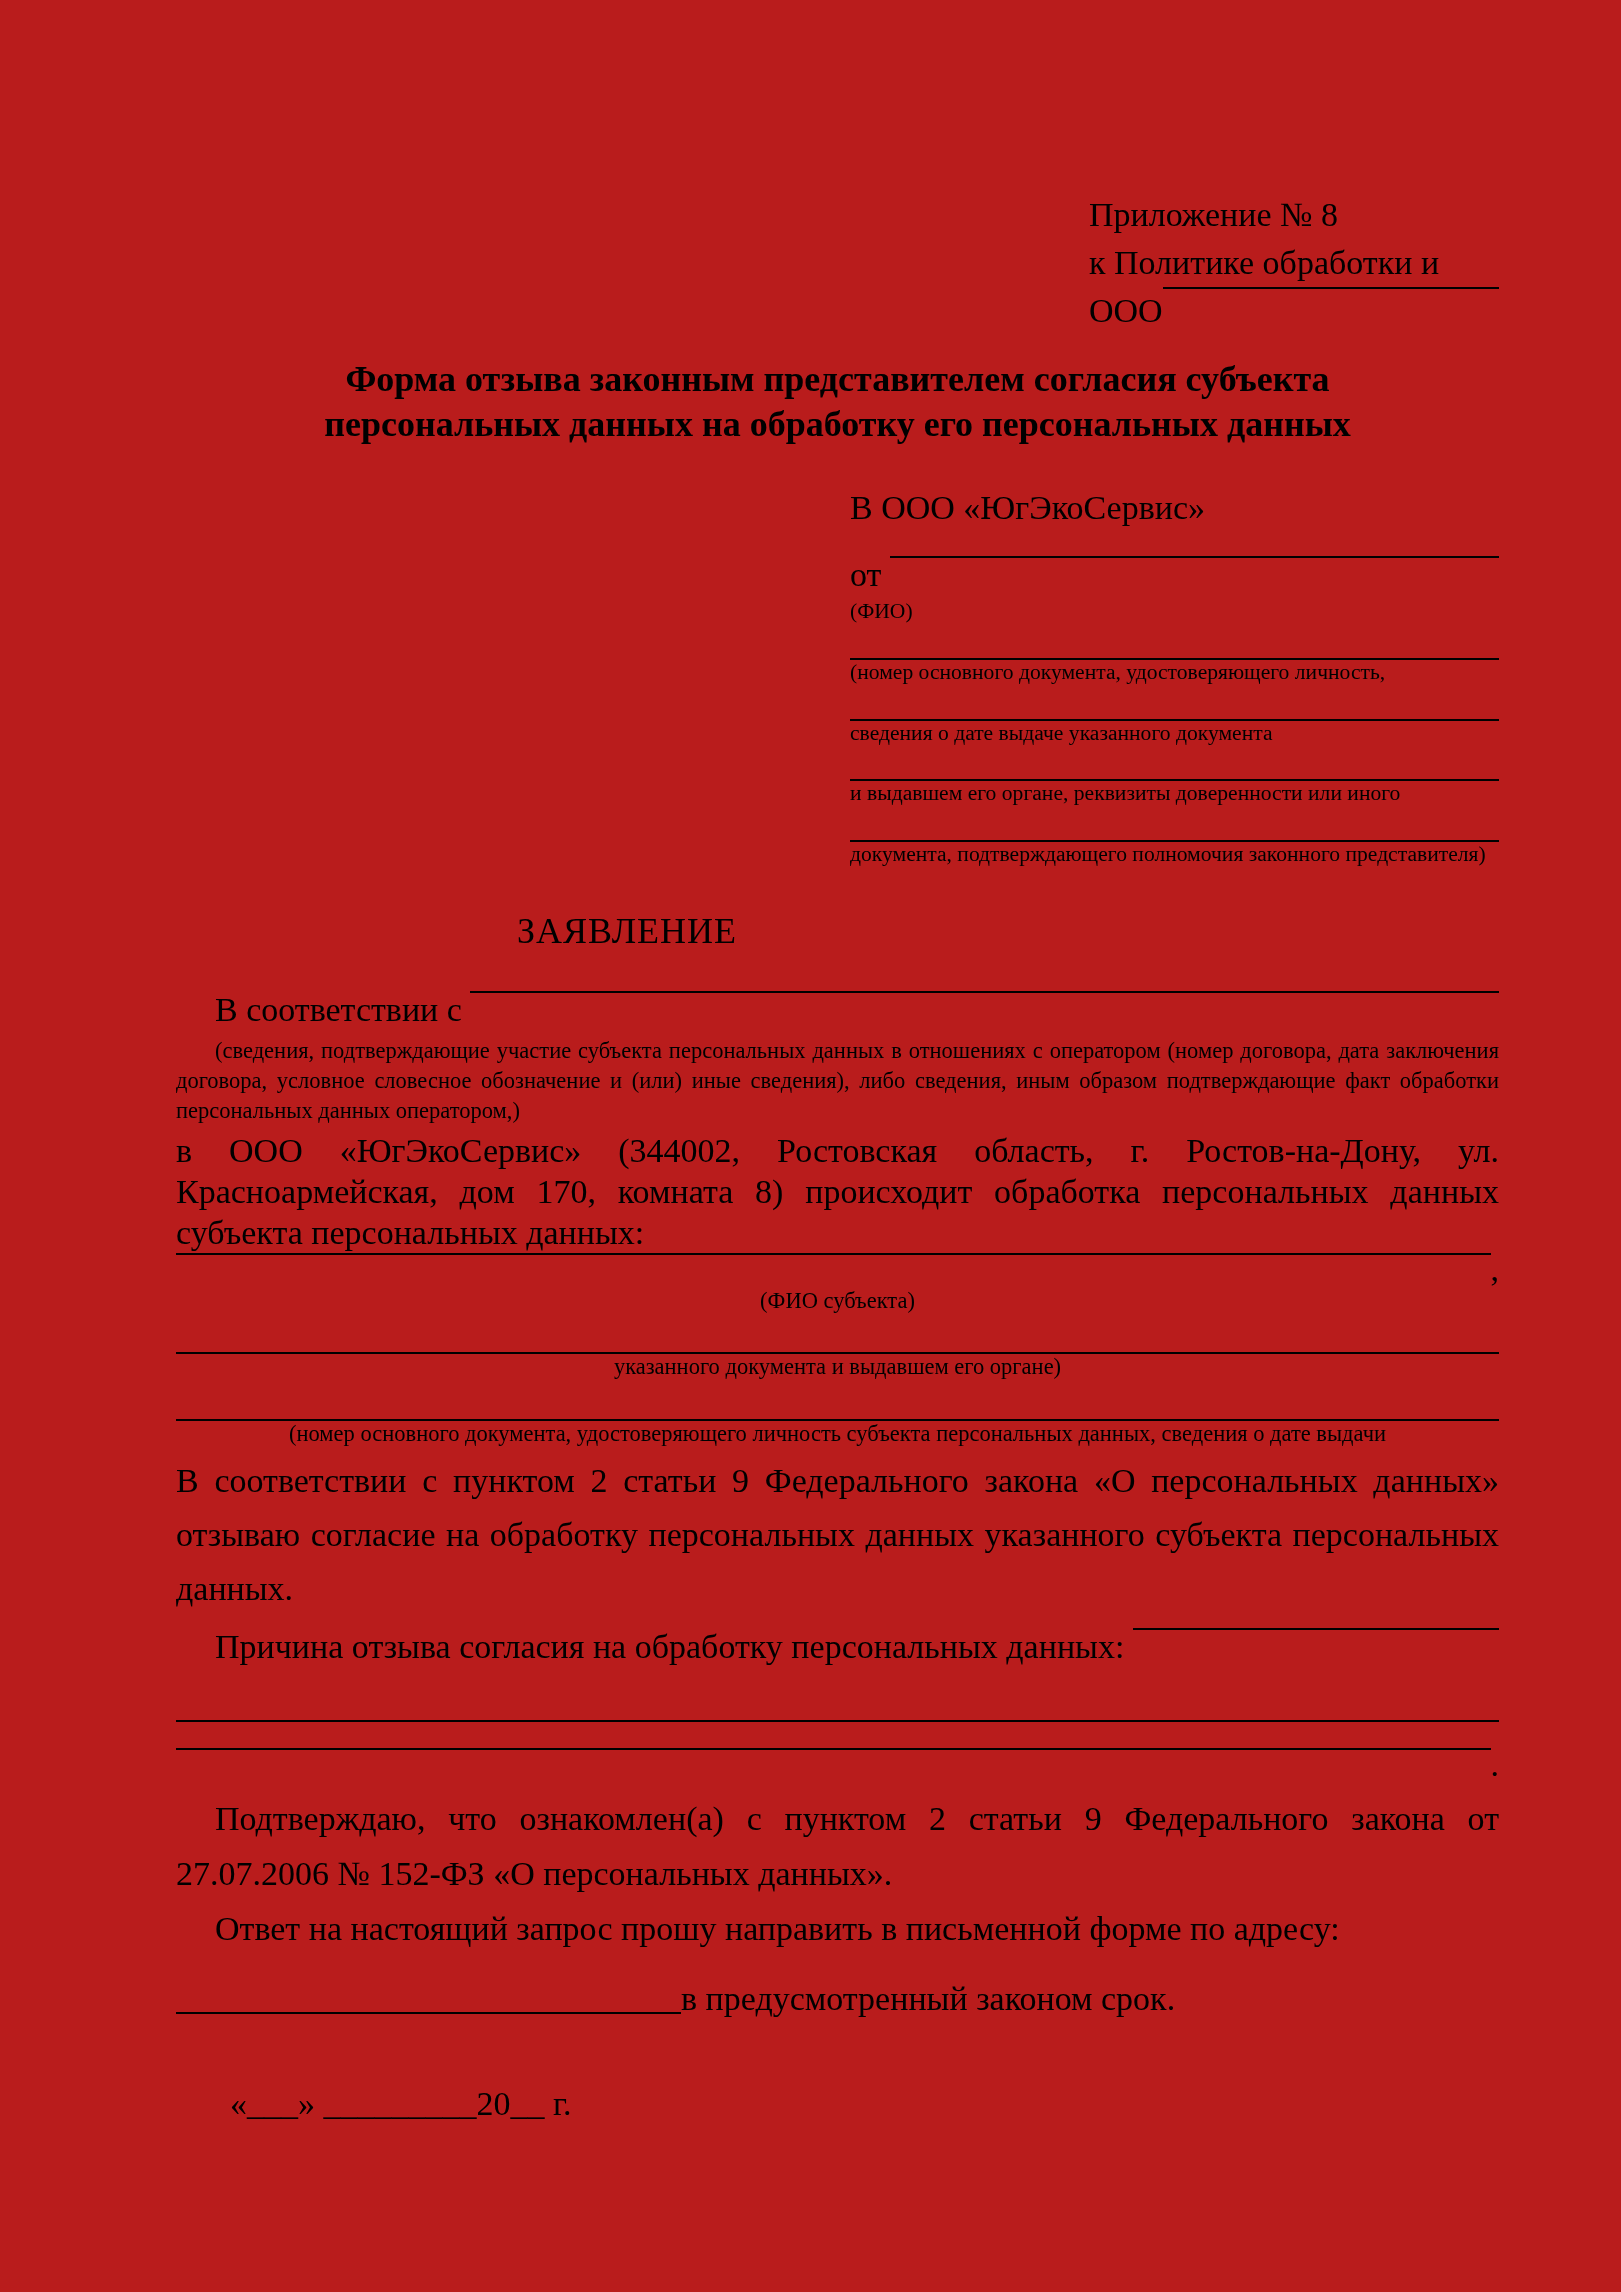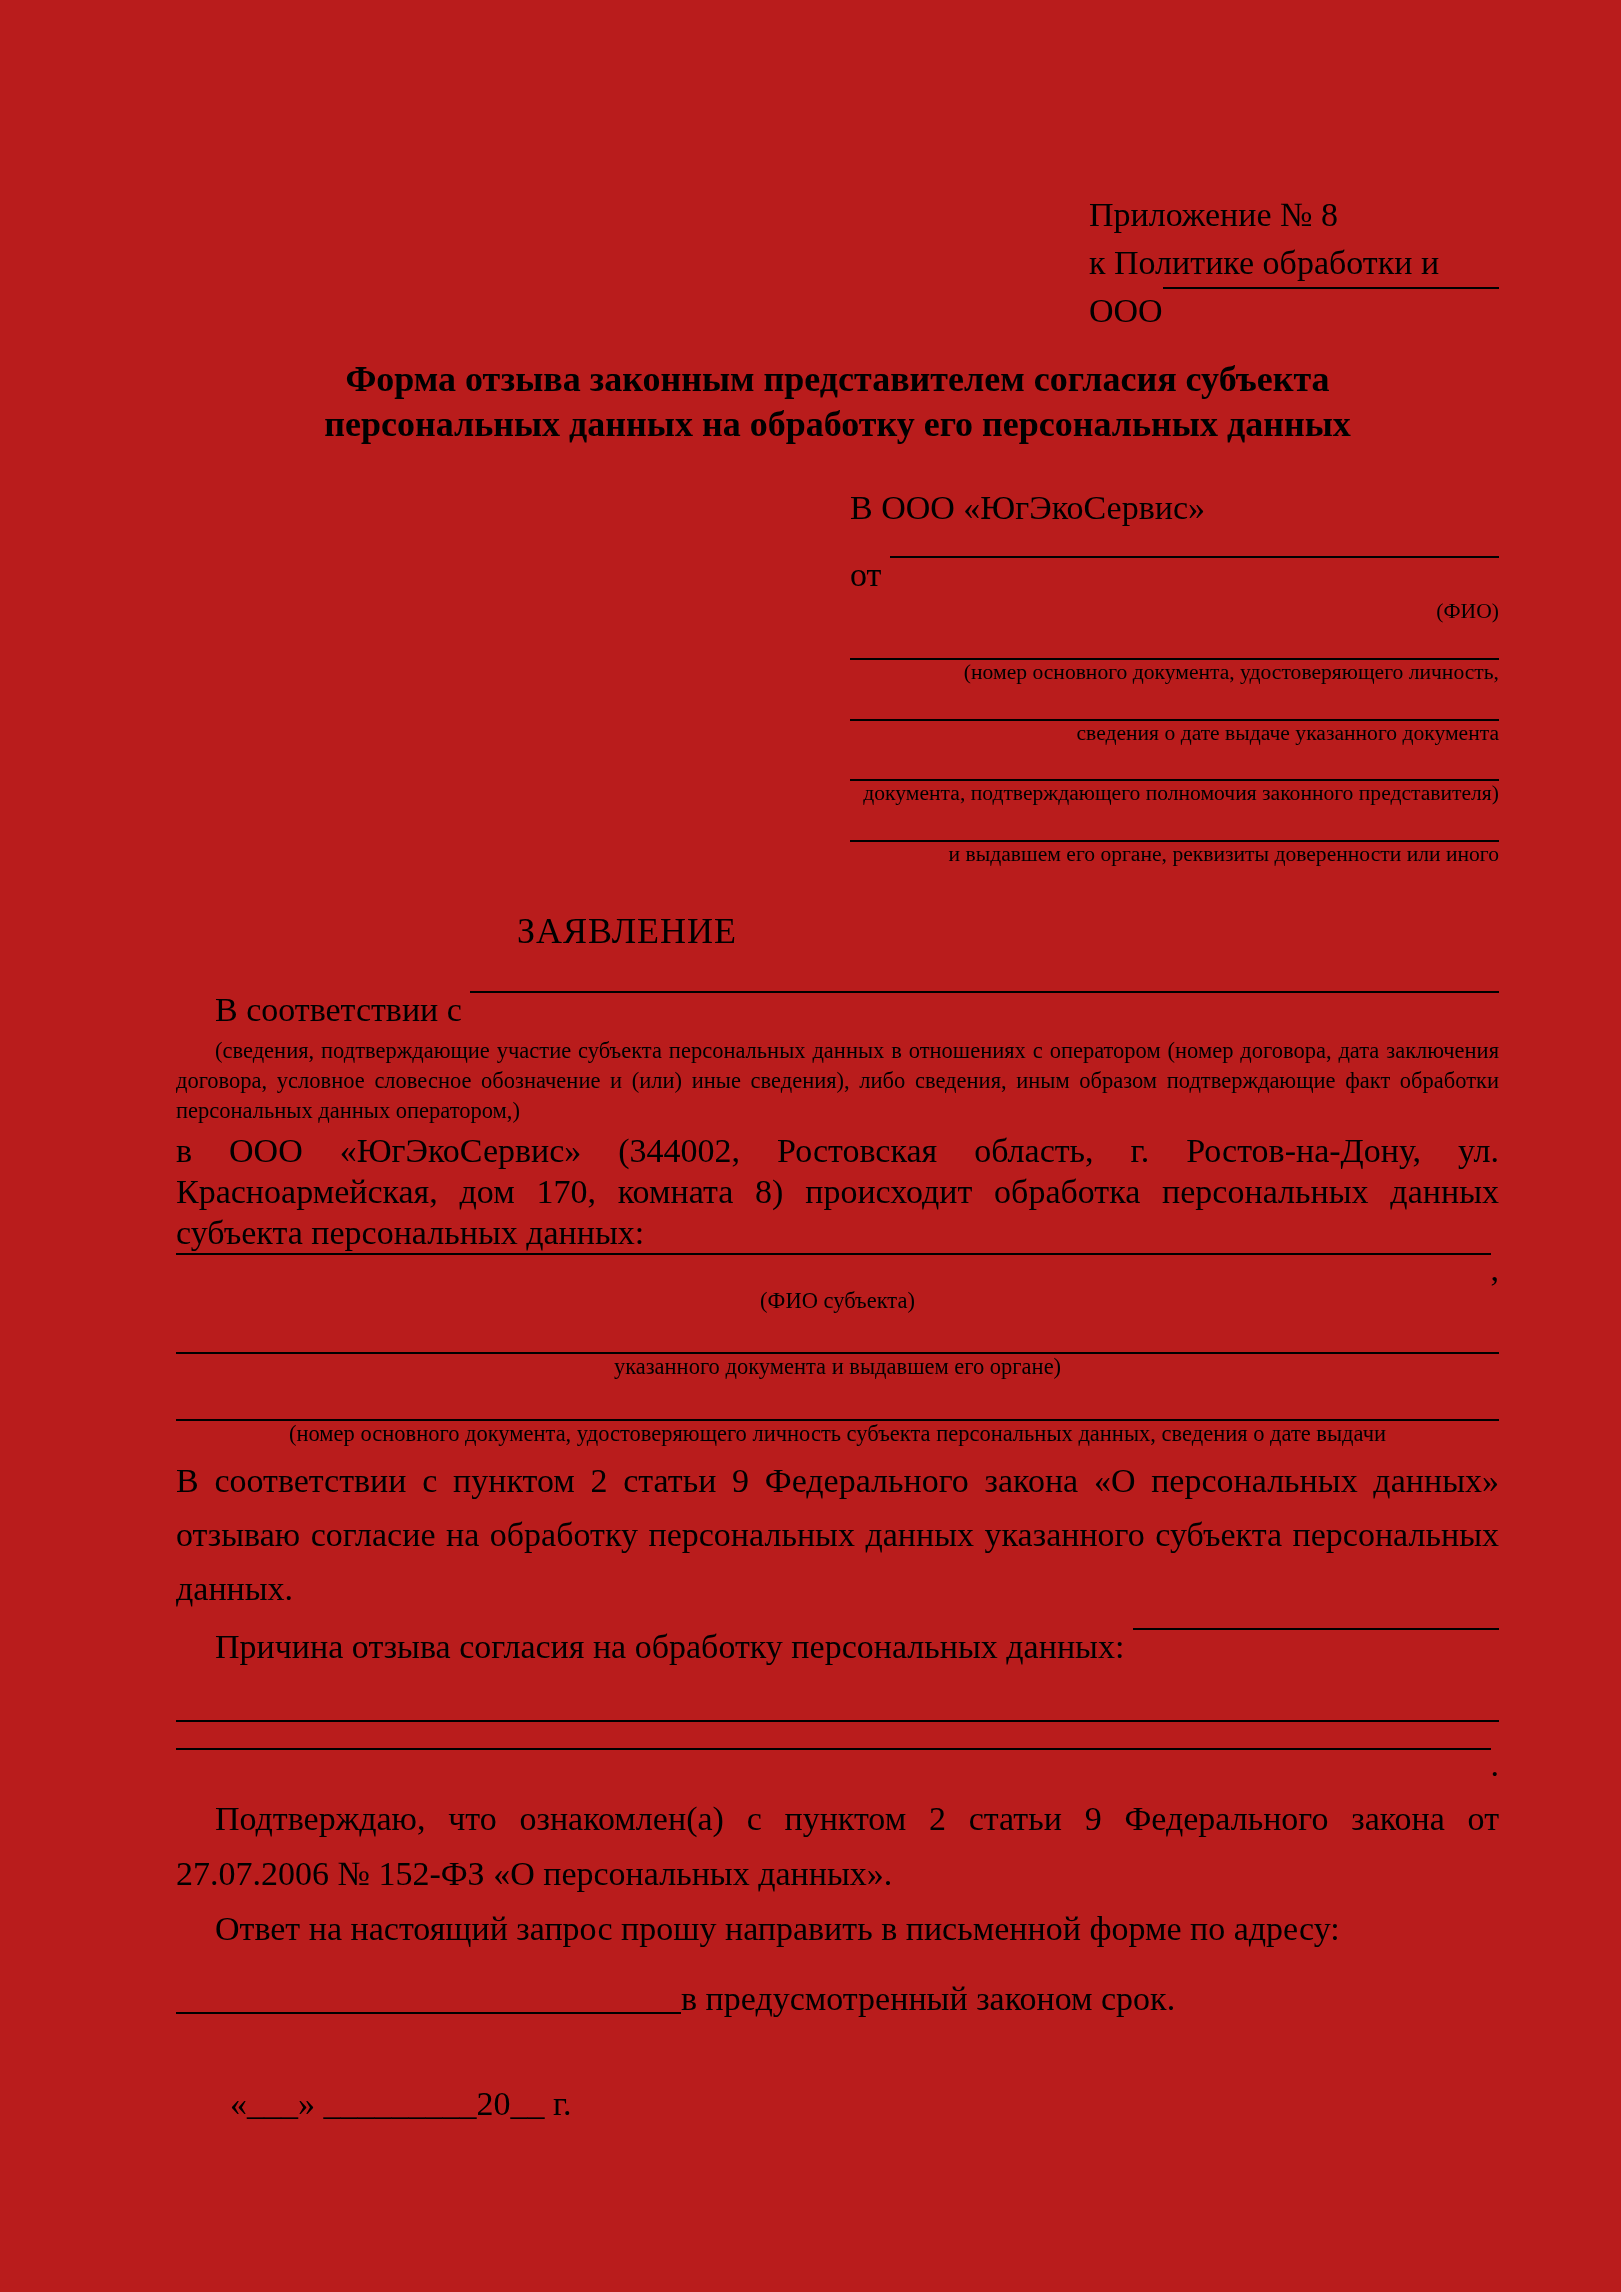--- a/index.html
+++ b/index.html
@@ -24,21 +24,21 @@
   .annex{margin-left:913px;width:410px;line-height:48px;}
   .annex .row .fill{margin-bottom:2.9px;}
 
   
   .title{margin-top:21.6px;text-align:center;font-weight:bold;font-size:36px;line-height:45px;}
 
   
   .addressee{margin-left:674px;width:649px;}
   .addr-to{margin-top:39px;line-height:43px;}
   .addr-from{margin-top:27.4px;height:43px;}
-  .cap{font-size:21.6px;line-height:25.5px;text-align:right;}
+  .cap{font-size:21.6px;line-height:25.5px;text-align:left;}
   .addr-group{margin-top:9.8px;}
   .addr-group .rule{height:23.5px;}
 
   
   .heading{margin-top:41px;margin-left:341px;font-size:36px;line-height:45px;letter-spacing:1px;}
 
   
   .accordance{margin-top:37px;height:43px;padding-left:39px;font-family:Liberation Serif, serif;}
   .note{margin-top:2px;font-size:22.5px;line-height:30px;text-align:justify;text-indent:39px;}
   .para{line-height:41px;text-align:justify;}
@@ -96,25 +96,25 @@
     <div class="addr-group">
       <div class="rule"></div>
       <div class="cap">(номер основного документа, удостоверяющего личность,</div>
     </div>
     <div class="addr-group">
       <div class="rule"></div>
       <div class="cap">сведения о дате выдаче указанного документа</div>
     </div>
     <div class="addr-group">
       <div class="rule"></div>
-      <div class="cap">документа, подтверждающего полномочия законного представителя)</div>
+      <div class="cap">и выдавшем его органе, реквизиты доверенности или иного</div>
     </div>
     <div class="addr-group">
       <div class="rule"></div>
-      <div class="cap">и выдавшем его органе, реквизиты доверенности или иного</div>
+      <div class="cap">документа, подтверждающего полномочия законного представителя)</div>
     </div>
   </div>
 
   <div class="heading">ЗАЯВЛЕНИЕ</div>
 
   <div class="row accordance">
     <span>В соответствии с</span>&nbsp;
     <span class="fill"></span>
   </div>
   <div class="note">(сведения, подтверждающие участие субъекта персональных данных в отношениях с оператором (номер договора, дата заключения договора, условное словесное обозначение и (или) иные сведения), либо сведения, иным образом подтверждающие факт обработки персональных данных оператором,)</div>

